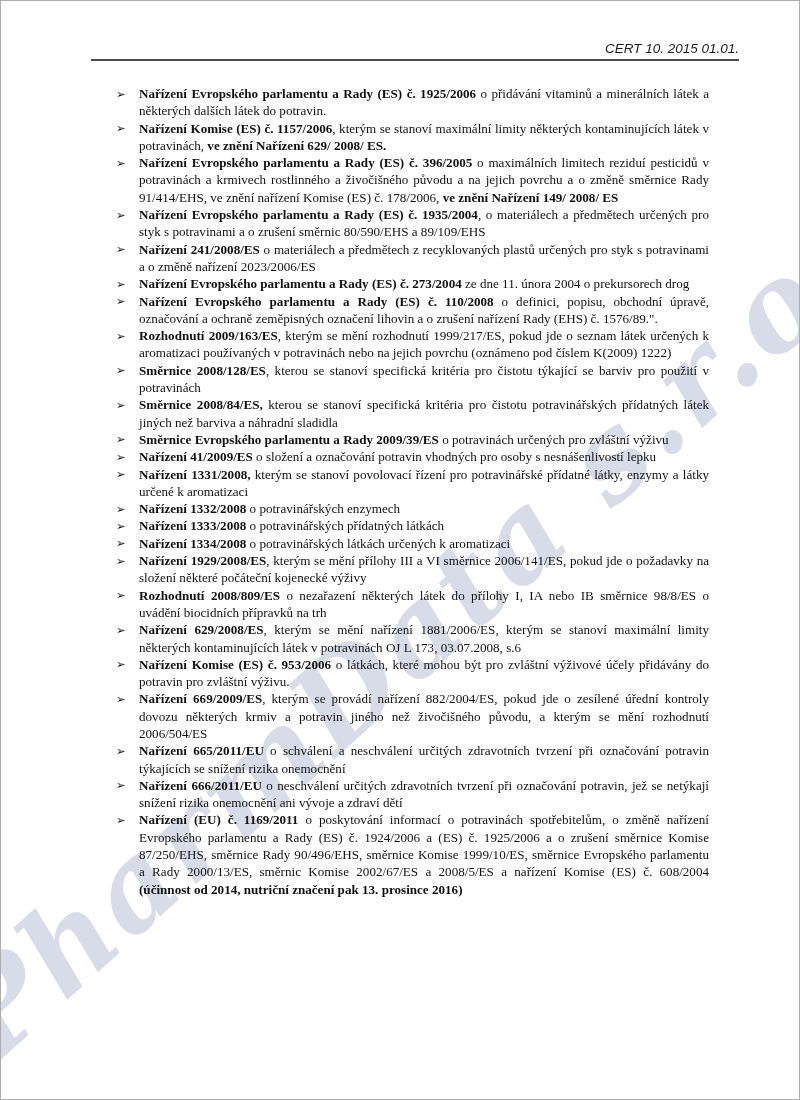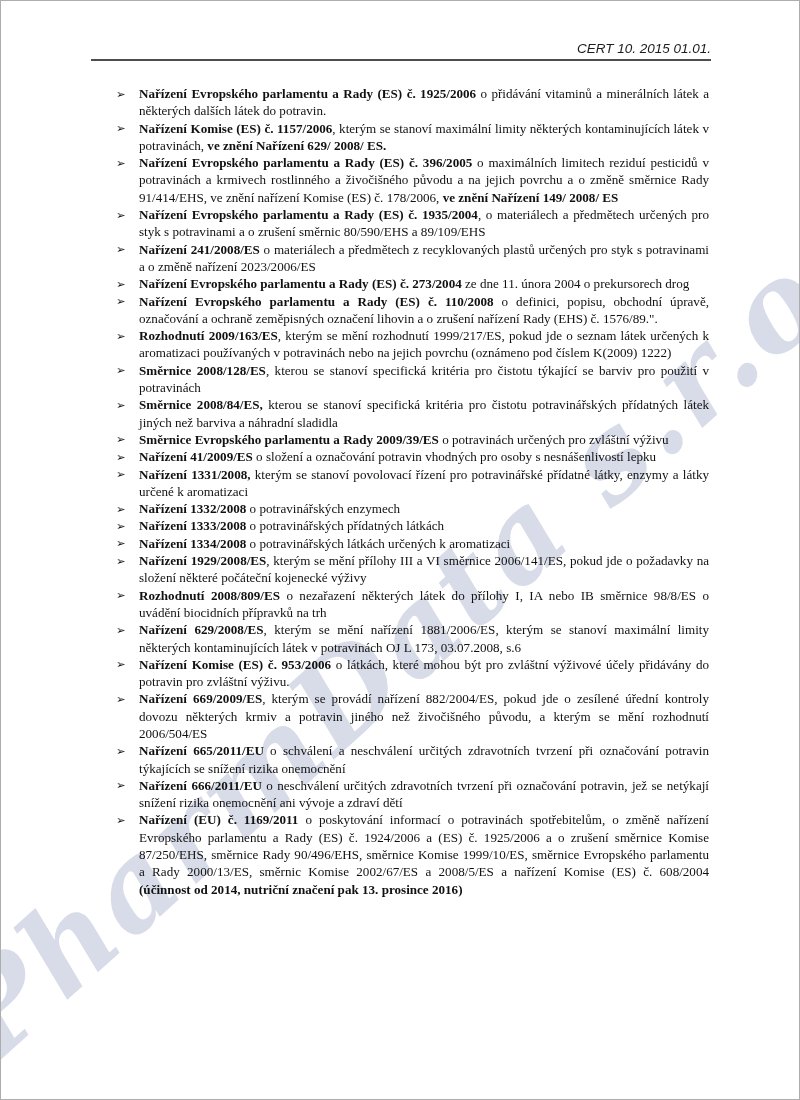--- a/index.html
+++ b/index.html
@@ -24,21 +24,21 @@
     font-weight:bold;
     font-size:118px;
     letter-spacing:4px;
     white-space:nowrap;
     z-index:0;
     user-select:none;
   }
   .content-layer{position:relative;z-index:1;}
   
   .header{
-    margin:40px 88px 0 90px;
+    margin:40px 60px 0 90px;
     text-align:right;
     font-family:"Liberation Sans", sans-serif;
     font-style:italic;
     font-size:13.5px;
     padding-bottom:3px;
     border-bottom:2px solid #4d4d4d;
     color:#1c1c1c;
   }
   
   .reg-list{

